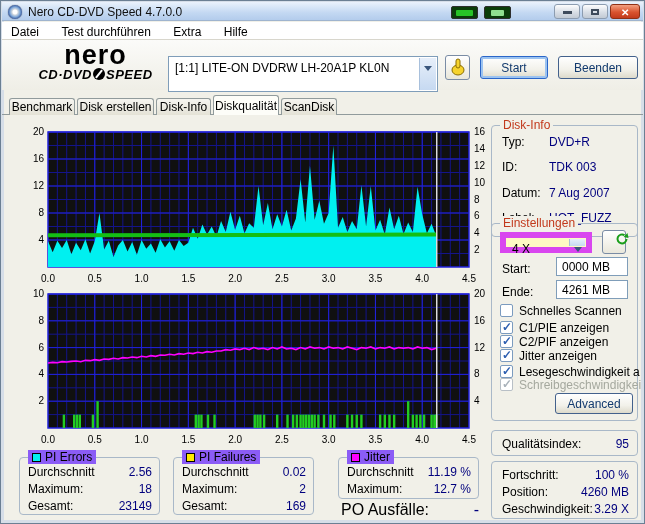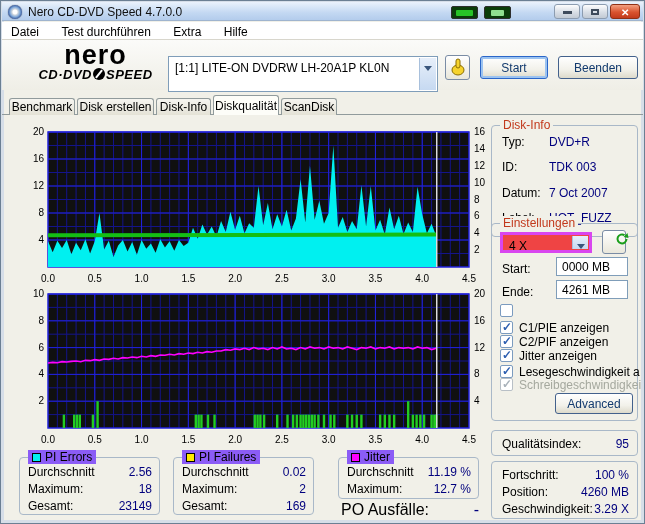--- a/index.html
+++ b/index.html
@@ -49,21 +49,21 @@
   .tab.active{top:0;height:20px;background:#FDFDF8;z-index:3;padding-top:3px;}
   
   .group,.panel{position:absolute;border:1px solid #A9B8C8;border-radius:4px;}
   .gtitle{position:absolute;top:-8px;left:8px;background:#F1F0E8;padding:0 3px;font-size:12px;}
   .red{color:#C2391C;}
   .irow{position:absolute;left:10px;right:8px;font-size:12px;height:14px;}
   .irow .lab{position:absolute;left:0;color:#000;}
   .irow .val{position:absolute;left:47px;color:#00007E;}
   .irow .rval{position:absolute;right:0;color:#00007E;text-align:right;}
   .field{position:absolute;background:#fff;border:1px solid #7F9DB9;font-size:12px;color:#000;padding:2px 0 0 5px;}
-  .combo-sm{position:absolute;left:8px;top:8px;width:92px;height:21px;background:#ef4444;border:3px solid #d946ef;}
+  .combo-sm{position:absolute;left:8px;top:8px;width:92px;height:21px;background:#fef9c3;border:6px solid #d946ef;}
   .combo-sm .combo-arrow{width:16px;}
   .rbtn{position:absolute;left:110px;top:6px;width:24px;height:24px;border:1px solid #7A8CA5;border-radius:3px;
     background:linear-gradient(#FFFFFF,#E9E7DB);text-align:center;}
   .cb-row{position:absolute;left:8px;right:4px;height:14px;font-size:12px;}
   .cb-box{position:absolute;left:0;top:0;width:13px;height:13px;background:#fff;border:1px solid #7B9BBF;border-radius:2px;}
   .cb-row .cb-lab{position:absolute;left:19px;top:0;color:#000;white-space:nowrap;}
   .cb-row.checked .cb-box::after{content:'✓';position:absolute;left:1px;top:-2px;font-size:12px;font-weight:bold;color:#2E5FB0;}
   .cb-row.disabled .cb-box{border-color:#B8BFC6;}
   .cb-row.disabled .cb-box::after{color:#A9B2BA;}
   .cb-row.disabled .cb-lab{color:#A5A89E;}
@@ -378,21 +378,21 @@
     <div class="irow" style="top:9px">
         <span class="lab">Typ:</span>
         <span class="val">DVD+R</span>
       </div>
     <div class="irow" style="top:34px">
         <span class="lab">ID:</span>
         <span class="val">TDK 003</span>
       </div>
     <div class="irow" style="top:60px">
         <span class="lab">Datum:</span>
-        <span class="val">7 Oct 2007</span>
+        <span class="val">7 Aug 2007</span>
       </div>
     <div class="irow" style="top:85px">
         <span class="lab">Label:</span>
         <span class="val">HOT_FUZZ</span>
       </div>
   </div>
 
   <div class="group" style="left:490px;top:222px;width:147px;height:198px">
     <span class="gtitle red">Einstellungen</span>
     <div class="combo-sm">
@@ -409,20 +409,21 @@
         <span class="lab">Start:</span>
       </div>
     <div class="field" style="left:64px;top:33px;width:72px;height:19px">0000 MB</div>
     <div class="irow" style="top:61px">
         <span class="lab">Ende:</span>
       </div>
     <div class="field" style="left:64px;top:56px;width:72px;height:19px">4261 MB</div>
 
     <div class="cb-row" style="top:80px">
       <span class="cb-box"></span>
+        <span class="cb-lab">Schnelles Scannen</span>
       </div>
     <div class="cb-row checked" style="top:97px">
       <span class="cb-box"></span>
         <span class="cb-lab">C1/PIE anzeigen</span>
       </div>
     <div class="cb-row checked" style="top:111px">
       <span class="cb-box"></span>
         <span class="cb-lab">C2/PIF anzeigen</span>
       </div>
     <div class="cb-row checked" style="top:125px">

